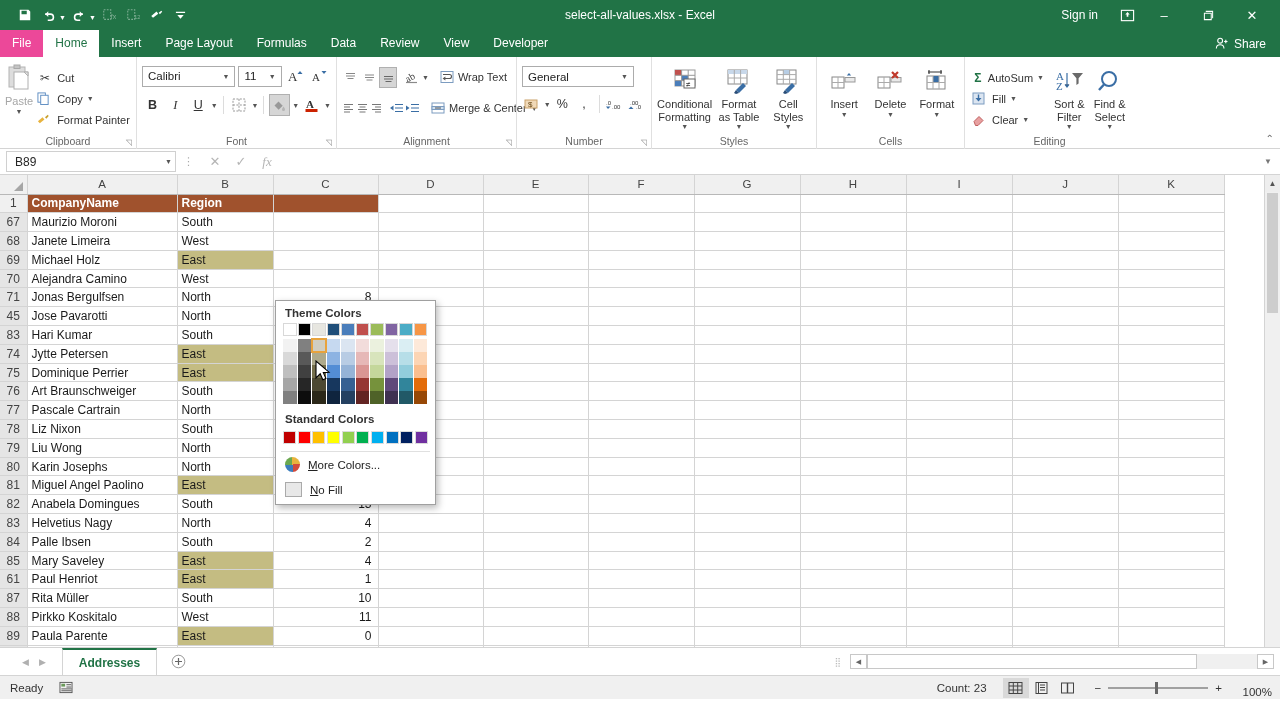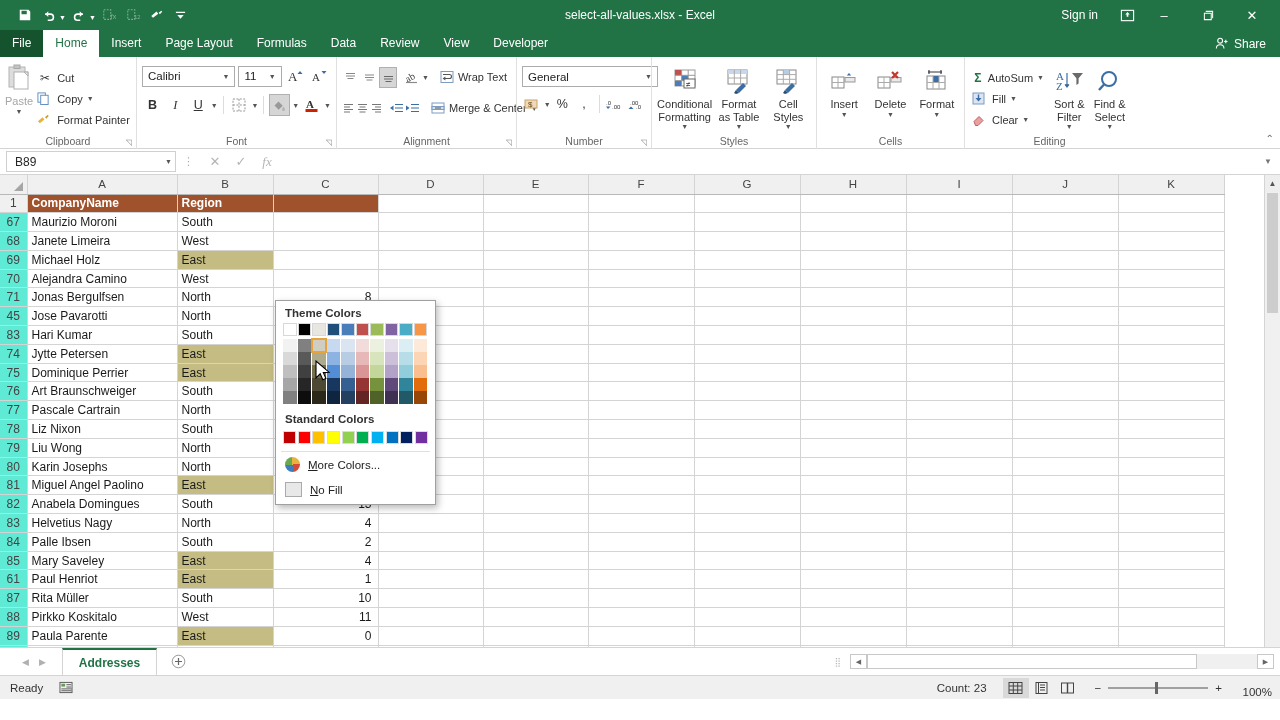--- a/index.html
+++ b/index.html
@@ -44,21 +44,21 @@
 
   
   .tabbar {
     height: 27px; background: #217346; display: flex;
     align-items: flex-end; position: relative;
   }
   .tab {
     padding: 0 12px; height: 27px; line-height: 27px;
     color: #fff; font-size: 12px; white-space: nowrap;
   }
-  .tab.file { background: #14532d; }
+  .tab.file { background: #ec4899; }
   .tab.active { background: #fff; color: #217346; }
   .tellme { color: #fff; font-size: 12px; display: flex; align-items: center;
             gap: 5px; padding: 0 10px; height: 27px; line-height: 27px; }
   .share {
     margin-left: auto; color: #fff; font-size: 12px; display: flex;
     align-items: center; gap: 5px; padding: 0 14px 0 8px; height: 27px;
   }
 
   
   .ribbon {
@@ -149,21 +149,21 @@
   .grid th, .grid td {
     height: 18.8px; font-size: 12px; padding: 0; border-right: 1px solid #d4d4d4;
     border-bottom: 1px solid #d4d4d4; overflow: hidden; white-space: nowrap;
   }
   .grid thead th {
     background: #f0f0f0; color: #444; font-weight: normal; text-align: center;
     height: 19px; border-bottom: 1px solid #b8b8b8; font-size: 11.5px;
   }
   .grid thead th.corner { background: #f0f0f0; width: 27px; }
   .rowhdr {
-    background: #5eead4; color: #444; text-align: center; width: 27px;
+    background: #e5e5e5; color: #444; text-align: center; width: 27px;
     font-size: 11.5px; border-right: 1px solid #b8b8b8;
   }
   td.cell { padding: 0 4px; color: #1a1a1a; }
   td.num { text-align: right; padding-right: 6px; }
   tr.hdrrow td.cell { background: #a0522d; color: #fff; font-weight: bold; }
   tr.hdrrow .rowhdr { background: #f0f0f0; }
   td.fill-tan { background: #c4bc82; }
   .corner-tri {
     width: 0; height: 0; border-left: 9px solid transparent;
     border-bottom: 9px solid #a6a6a6; margin: 5px 0 0 14px;
@@ -506,21 +506,21 @@
           <span class="caret">▼</span>
         </div>
       </div>
     </div>
     <div class="rg-label">Alignment</div>
     <div class="rg-dialog">◹</div>
   </div>
 
   <div class="rgroup" style="width:135px">
     <div class="rg-body" style="flex-direction:column; padding-top:6px">
-      <div class="combo" style="width:136px">
+      <div class="combo" style="width:112px">
         <span class="cv">General</span>
         <span class="cc">▼</span>
       </div>
       <div class="numrow2">
         <div class="fbtn">
           <svg width="15" height="14" viewBox="0 0 15 14">
               <rect x="1" y="3" width="12" height="8" fill="#f0d9b8" stroke="#c9a16a"></rect>
               <text x="4" y="10" font-size="8" fill="#6a4a18">$</text>
             </svg>
         </div>

